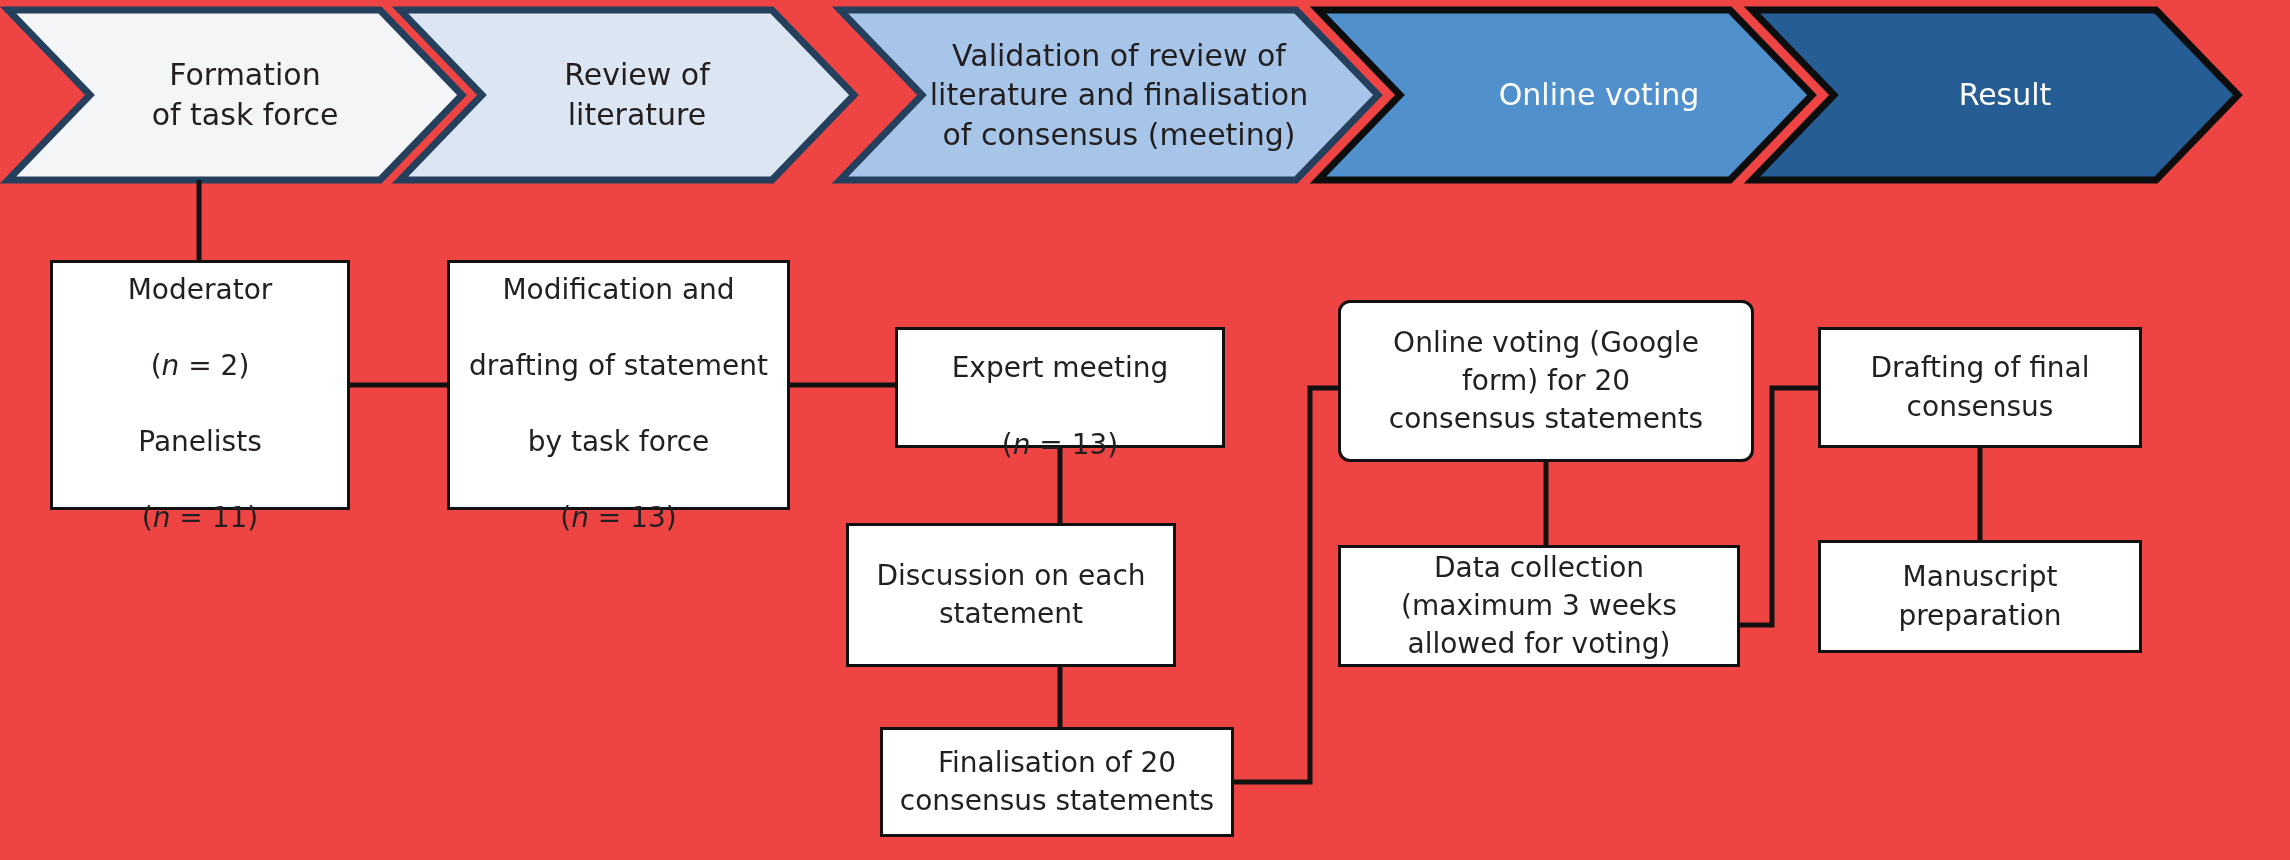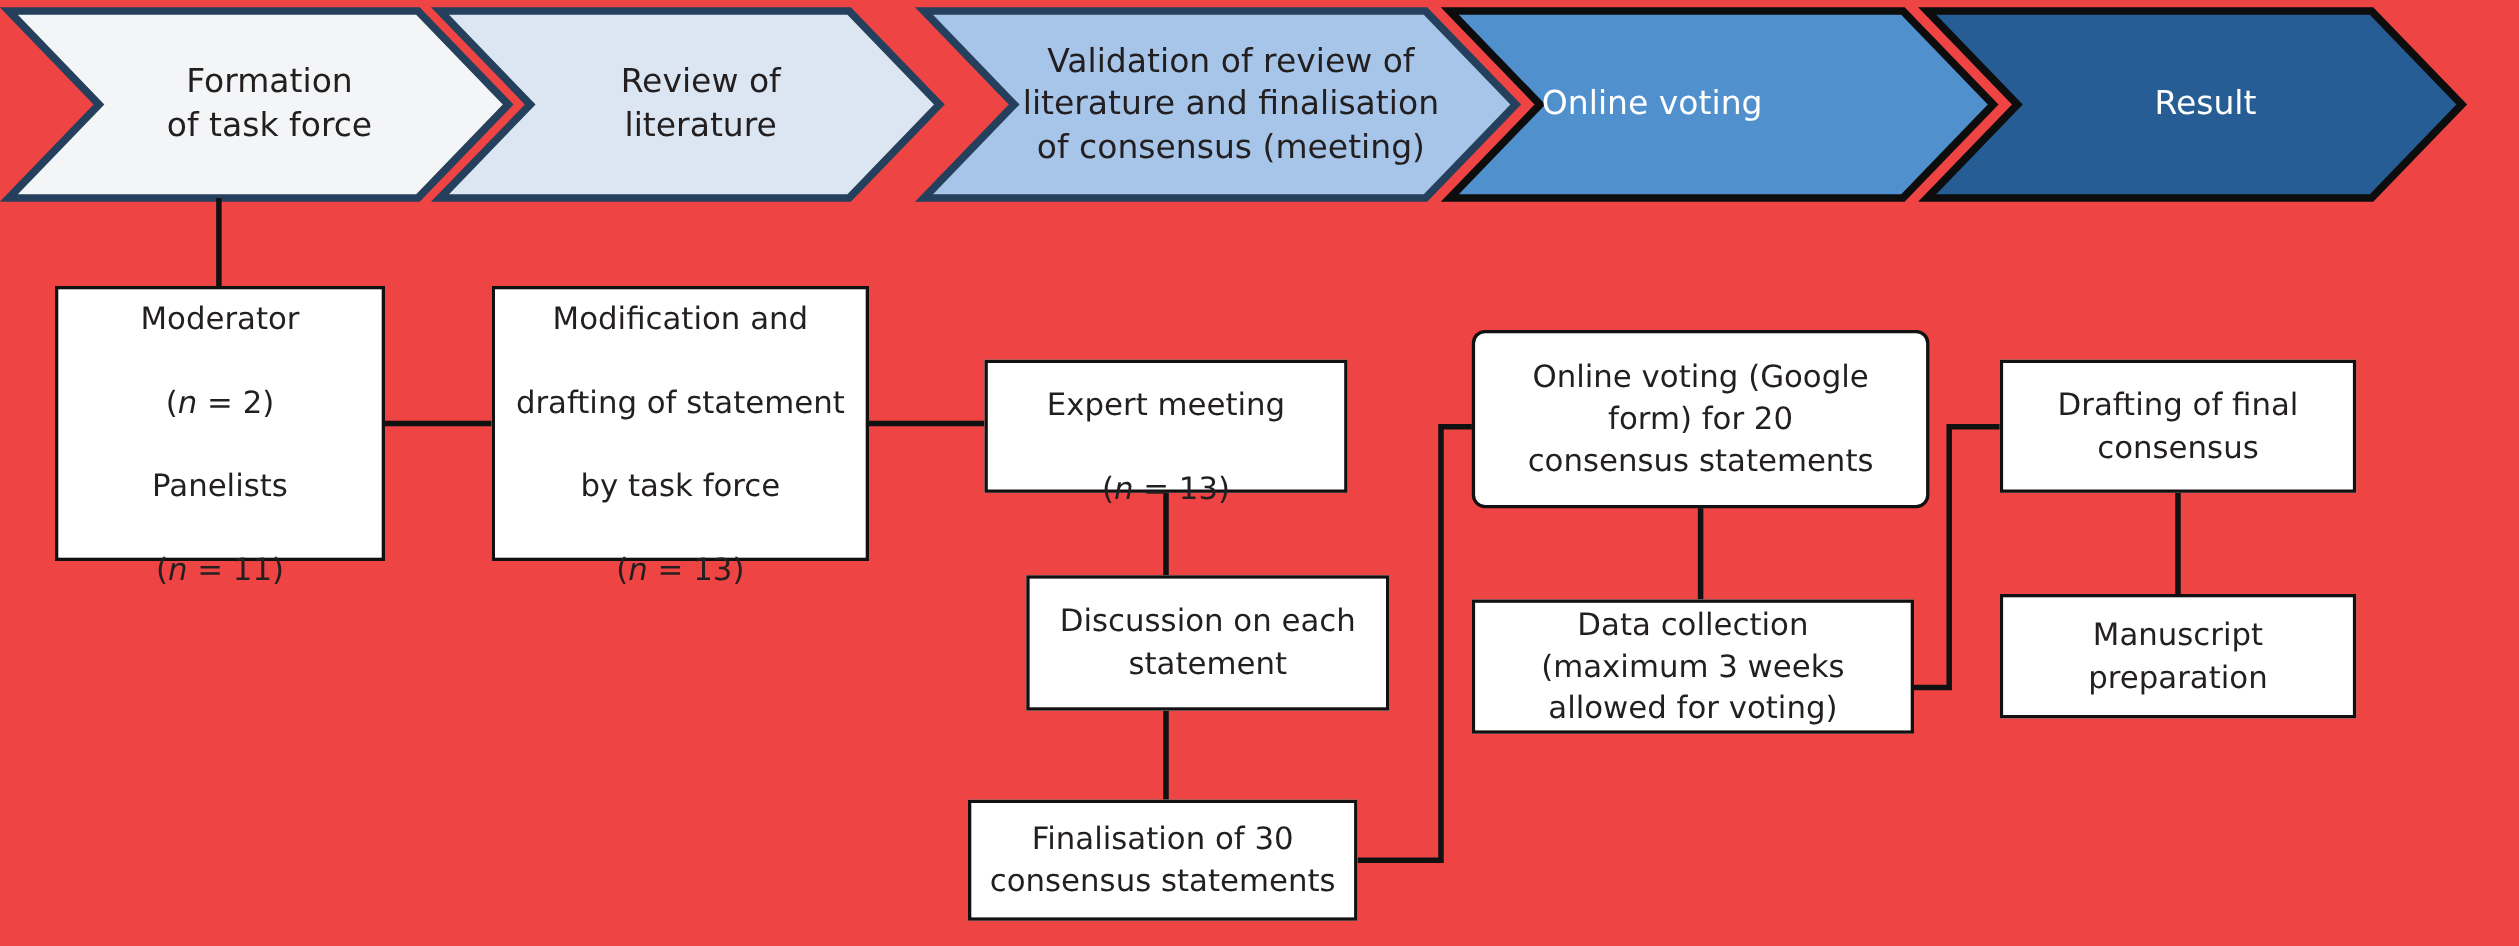--- a/index.html
+++ b/index.html
@@ -95,21 +95,21 @@
     </g>
   </svg>
 
   <div class="chev-label dark" style="left:95px; top:10px; width:300px; height:170px;">Formation
 of task force</div>
   <div class="chev-label dark" style="left:487px; top:10px; width:300px; height:170px;">Review of
 literature</div>
   <div class="chev-label dark" style="left:927px; top:10px; width:384px; height:170px;">Validation of review of
 literature and finalisation
 of consensus (meeting)</div>
-  <div class="chev-label light" style="left:1332px; top:10px; width:340px; height:170px;">Online voting</div>
+  <div class="chev-label light" style="left:1429px; top:10px; width:340px; height:170px;">Online voting</div>
   <div class="chev-label light" style="left:1839px; top:10px; width:332px; height:170px;">Result</div>
 
   <div class="node-box" style="left:50px; top:260px; width:300px; height:250px;">
     <div>
       <span>Moderator</span><br>
       <span>(</span><span class="it">n</span><span> = 2)</span><br>
       <span>Panelists</span><br>
       <span>(</span><span class="it">n</span><span> = 11)</span>
     </div>
   </div>
@@ -123,24 +123,24 @@
     </div>
   </div>
 
   <div class="node-box" style="left:895px; top:327px; width:330px; height:121px;">
     <div>
       <span>Expert meeting</span><br>
       <span>(</span><span class="it">n</span><span> = 13)</span>
     </div>
   </div>
 
-  <div class="node-box" style="left:933px; top:523px; width:330px; height:123px;">Discussion on each
+  <div class="node-box" style="left:846px; top:523px; width:330px; height:144px;">Discussion on each
 statement</div>
 
-  <div class="node-box" style="left:880px; top:727px; width:354px; height:110px;">Finalisation of 30
+  <div class="node-box" style="left:880px; top:727px; width:354px; height:110px;">Finalisation of 20
 consensus statements</div>
 
   <div class="node-box" style="left:1338px; top:300px; width:416px; height:162px;border-radius:12px;">Online voting (Google
 form) for 20
 consensus statements</div>
 
   <div class="node-box" style="left:1338px; top:545px; width:402px; height:122px;">Data collection
 (maximum 3 weeks
 allowed for voting)</div>
 

